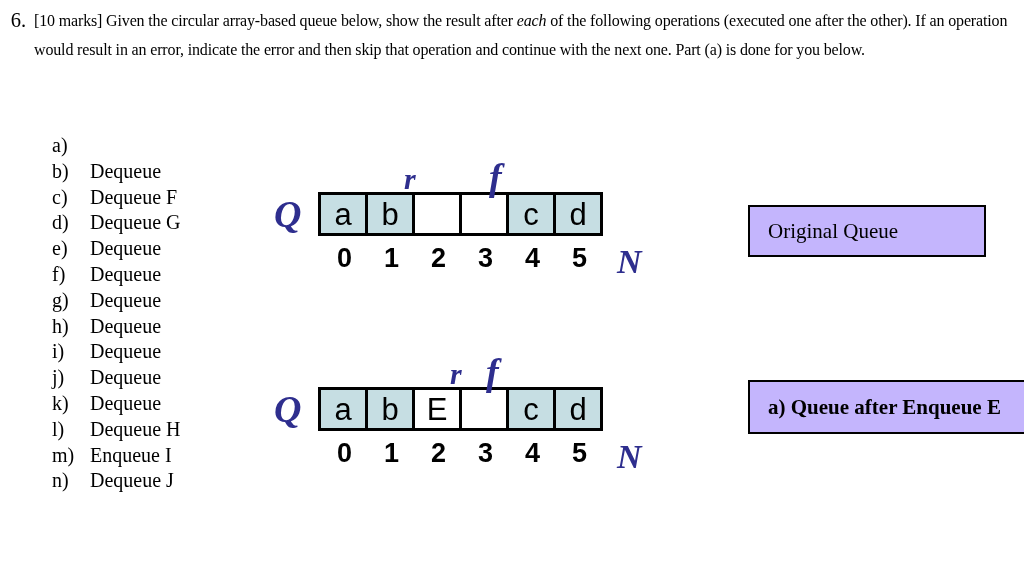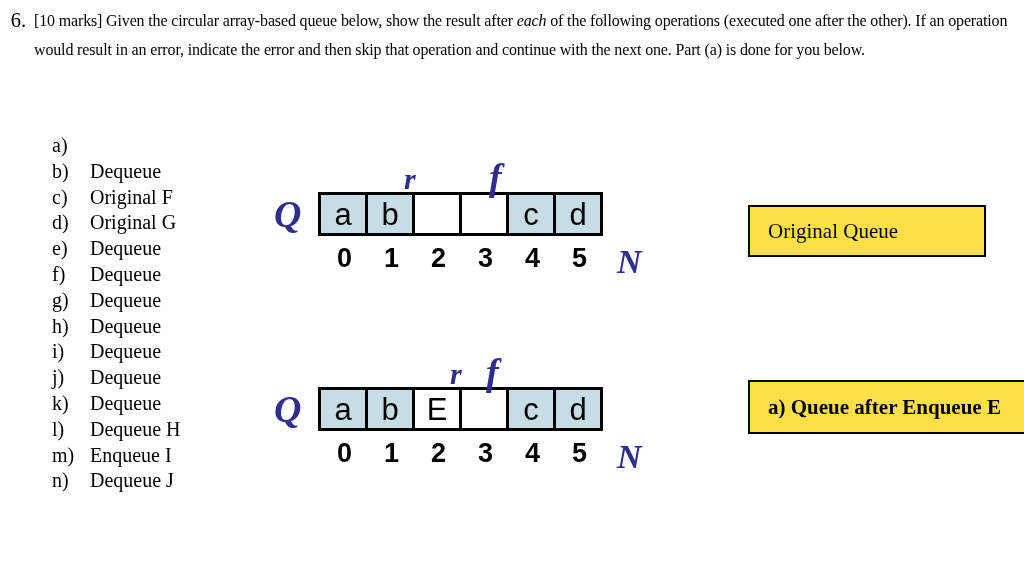--- a/index.html
+++ b/index.html
@@ -166,21 +166,21 @@
     line-height: 1;
     color: #2e2e8e;
     margin-left: 14px;
     margin-top: 8px;
   }
 
   
   .caption-box {
     position: absolute;
     border: 2px solid #000000;
-    background: #fde047;
+    background: #c4b5fd;
     display: flex;
     align-items: center;
     box-sizing: border-box;
   }
   .caption-text {
     font-family: "Liberation Serif", serif;
     font-size: 21px;
     line-height: 26px;
     color: #000000;
     padding-left: 18px;
@@ -206,25 +206,25 @@
 <div id="operations-list">
   <div class="op-item">
     <span class="op-marker">a)</span>
   </div>
   <div class="op-item">
     <span class="op-marker">b)</span>
     <span class="op-label">Dequeue</span>
   </div>
   <div class="op-item">
     <span class="op-marker">c)</span>
-    <span class="op-label">Original F</span>
+    <span class="op-label">Dequeue F</span>
   </div>
   <div class="op-item">
     <span class="op-marker">d)</span>
-    <span class="op-label">Original G</span>
+    <span class="op-label">Dequeue G</span>
   </div>
   <div class="op-item">
     <span class="op-marker">e)</span>
     <span class="op-label">Dequeue</span>
   </div>
   <div class="op-item">
     <span class="op-marker">f)</span>
     <span class="op-label">Dequeue</span>
   </div>
   <div class="op-item">

